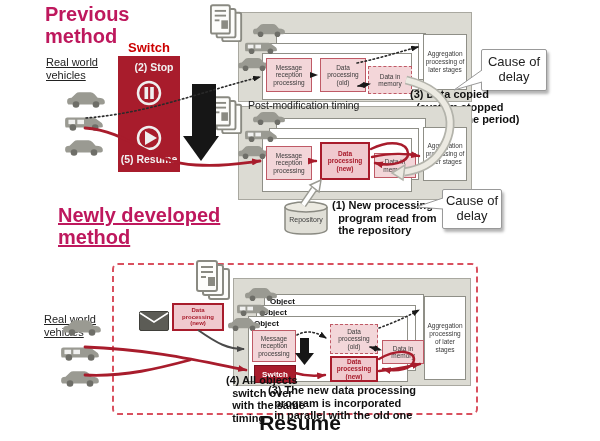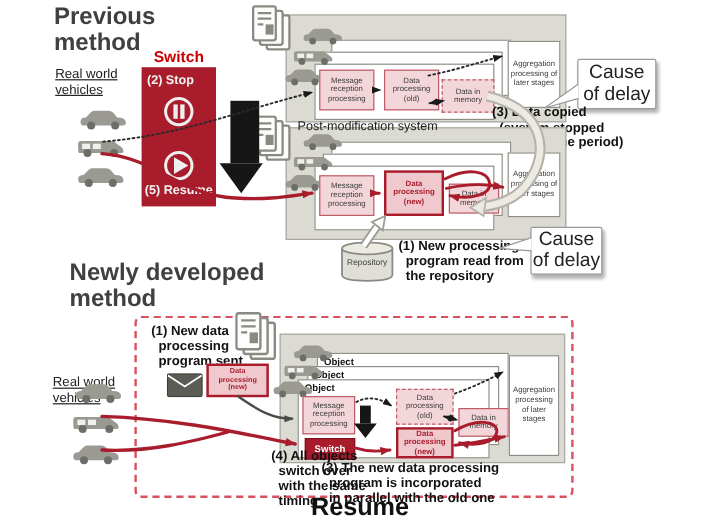--- a/index.html
+++ b/index.html
@@ -1,32 +1,32 @@
 <!DOCTYPE html>
 <html><head>
 <meta charset="utf-8">
 <style>
   html,body{margin:0;padding:0;background:#fff;font-family:"Liberation Sans",sans-serif;}
   #canvas{position:relative;width:600px;height:441px;background:#fff;overflow:hidden;}
   .abs{position:absolute;}
-  .h1{font-size:20px;font-weight:bold;color:#404040;line-height:1.12;}
+  .h1{font-size:20px;font-weight:bold;color:#be185d;line-height:1.12;}
   .note{font-weight:bold;font-size:11px;line-height:1.14;color:#111;white-space:pre-wrap;}
   .smalllabel{font-size:11px;color:#222;text-align:left;line-height:1.15;text-decoration:underline;}
   .systitle{font-size:10.5px;color:#222;}
   .graybox{background:#dcdbd3;border:1px solid #a9a8a0;}
   .whitebox{background:#fff;border:1px solid #8f8f87;}
   .pbox{background:#f3d6d9;border:1px solid #bf5a66;color:#3a3a3a;font-size:6.5px;line-height:1.12;
         display:flex;align-items:center;justify-content:center;text-align:center;padding:1px;box-sizing:border-box;}
   .pbox-dashed{border-style:dashed;}
   .pbox-new{background:#f0c9ce;border:2px solid #a81c2c;color:#a81c2c;font-weight:bold;}
   .aggbox{background:#fff;border:1px solid #8f8f87;color:#3a3a3a;font-size:6.5px;line-height:1.2;
         display:flex;align-items:center;justify-content:center;text-align:center;padding:1px;box-sizing:border-box;}
   .objlabel{font-size:8px;font-weight:bold;color:#111;}
   .callout{background:#fff;border:1px solid #999;border-radius:2px;box-shadow:2px 3px 3px rgba(0,0,0,0.3);
-        font-size:16px;color:#222;display:flex;align-items:center;justify-content:center;text-align:center;line-height:1.15;}
+        font-size:13px;color:#222;display:flex;align-items:center;justify-content:center;text-align:center;line-height:1.15;}
   .switchbig{background:#a81c2c;}
   .swlabel{color:#cc0000;font-weight:bold;font-size:13px;text-align:center;}
   .swtext{color:#f2f2f2;font-weight:bold;font-size:10.5px;text-align:center;}
   .vtext{color:#fff;font-weight:bold;font-size:8.5px;line-height:1.15;text-align:center;transform:rotate(90deg);}
   .switchsmall{background:#a81c2c;border:1px solid #7c1220;color:#fff;font-weight:bold;font-size:8px;
         display:flex;align-items:center;justify-content:center;}
   .dashedbox{border:2px dashed #d9505e;border-radius:6px;}
   .dracena{font-size:21px;font-weight:bold;color:#111;text-align:center;}
   .cyl-label{font-size:7px;color:#3a3a3a;text-align:center;}
   svg.icon{display:block;}
@@ -60,21 +60,21 @@
   <div class="abs" style="left:64px;top:138px;">
       <svg class="icon" width="40" height="19" viewBox="0 0 36 17">
         <path d="M3 13 Q1 13 1 10 Q1 7 5 7 L9 3 Q10 2 12 2 L22 2 Q24 2 25.5 3.5 L28.5 7 Q35 7 35 11 Q35 13 33 13 Z" fill="#9a9a92"></path>
         <circle cx="9" cy="13" r="3" fill="#6e6e68"></circle>
         <circle cx="27" cy="13" r="3" fill="#6e6e68"></circle>
       </svg>
     </div>
 
   <div class="abs swlabel" style="left:118px;top:40px;width:62px;">Switch</div>
   <div class="abs switchbig" style="left:118px;top:56px;width:62px;height:116px;">
-    <div class="abs swtext" style="left:0;top:5px;width:48px;">(2) Stop</div>
+    <div class="abs swtext" style="left:12px;top:5px;width:48px;">(2) Stop</div>
     <svg class="abs icon" style="left:0;top:0;" width="62" height="116" viewBox="0 0 62 116">
       <g>
           <circle cx="31" cy="37" r="11" fill="none" stroke="#efefef" stroke-width="2.5"></circle>
           <rect x="26.5" y="31" width="3.6" height="12" fill="#efefef"></rect>
           <rect x="32.2" y="31" width="3.6" height="12" fill="#efefef"></rect>
         </g>
       <g>
           <circle cx="31" cy="82" r="11" fill="none" stroke="#efefef" stroke-width="2.5"></circle>
           <path d="M27 75 L27 89 L39 82 Z" fill="#efefef"></path>
         </g>
@@ -148,21 +148,21 @@
           <rect x="1" y="1" width="20" height="30" rx="2"></rect>
         </g>
         <g stroke="#8a8a82" stroke-width="2">
           <line x1="5" y1="7" x2="17" y2="7"></line>
           <line x1="5" y1="12" x2="17" y2="12"></line>
           <line x1="5" y1="17" x2="10" y2="17"></line>
         </g>
         <rect x="12" y="17" width="7" height="9" fill="#8a8a82"></rect>
       </svg>
     </div>
-  <div class="abs systitle" style="left:248px;top:99px;width:170px;">Post-modification system</div>
+  <div class="abs systitle" style="left:248px;top:99px;width:170px;">Post-modification timing</div>
 
   <div class="abs whitebox" style="left:276px;top:118px;width:148px;height:50px;"></div>
   <div class="abs whitebox" style="left:269px;top:128px;width:148px;height:50px;"></div>
   <div class="abs whitebox" style="left:262px;top:138px;width:148px;height:52px;"></div>
 
   <div class="abs" style="left:252px;top:110px;">
       <svg class="icon" width="34" height="16" viewBox="0 0 36 17">
         <path d="M3 13 Q1 13 1 10 Q1 7 5 7 L9 3 Q10 2 12 2 L22 2 Q24 2 25.5 3.5 L28.5 7 Q35 7 35 11 Q35 13 33 13 Z" fill="#9a9a92"></path>
         <circle cx="9" cy="13" r="3" fill="#6e6e68"></circle>
         <circle cx="27" cy="13" r="3" fill="#6e6e68"></circle>
@@ -196,27 +196,24 @@
       <svg class="icon" width="46" height="34" viewBox="0 0 46 34">
         <path d="M2 6 L2 28 Q2 33 23 33 Q44 33 44 28 L44 6" fill="#e0dfd7" stroke="#8a8a82" stroke-width="1.5"></path>
         <ellipse cx="23" cy="6" rx="21" ry="5" fill="#eceae2" stroke="#8a8a82" stroke-width="1.5"></ellipse>
       </svg>
     </div>
   <div class="abs cyl-label" style="left:283px;top:216px;width:46px;">Repository</div>
   <div class="abs note" style="left:332px;top:199px;">(1) New processing
   program read from
   the repository</div>
 
-  <div class="abs h1" style="left:58px;top:216px;width:175px;">Newly developed method</div>
+  <div class="abs h1" style="left:58px;top:204px;width:175px;text-decoration:underline;">Newly developed method</div>
 
   <div class="abs dashedbox" style="left:112px;top:263px;width:362px;height:148px;"></div>
 
-  <div class="abs note" style="left:126px;top:270px;">(1) New data
-  processing
-  program sent</div>
   <div class="abs" style="left:139px;top:311px;">
       <svg class="icon" width="30" height="20" viewBox="0 0 30 20">
         <rect x="0.5" y="0.5" width="29" height="19" rx="1.5" fill="#5c5c56" stroke="#3f3f3a"></rect>
         <path d="M1 2 L15 11 L29 2" fill="none" stroke="#fff" stroke-width="1.5"></path>
       </svg>
     </div>
   <div class="abs pbox pbox-new" style="left:172px;top:303px;width:52px;height:28px;font-size:6px;">Data processing (new)</div>
 
   <div class="abs smalllabel" style="left:44px;top:290px;width:76px;white-space:pre-line;margin-top:23px;">Real world
 vehicles</div>

